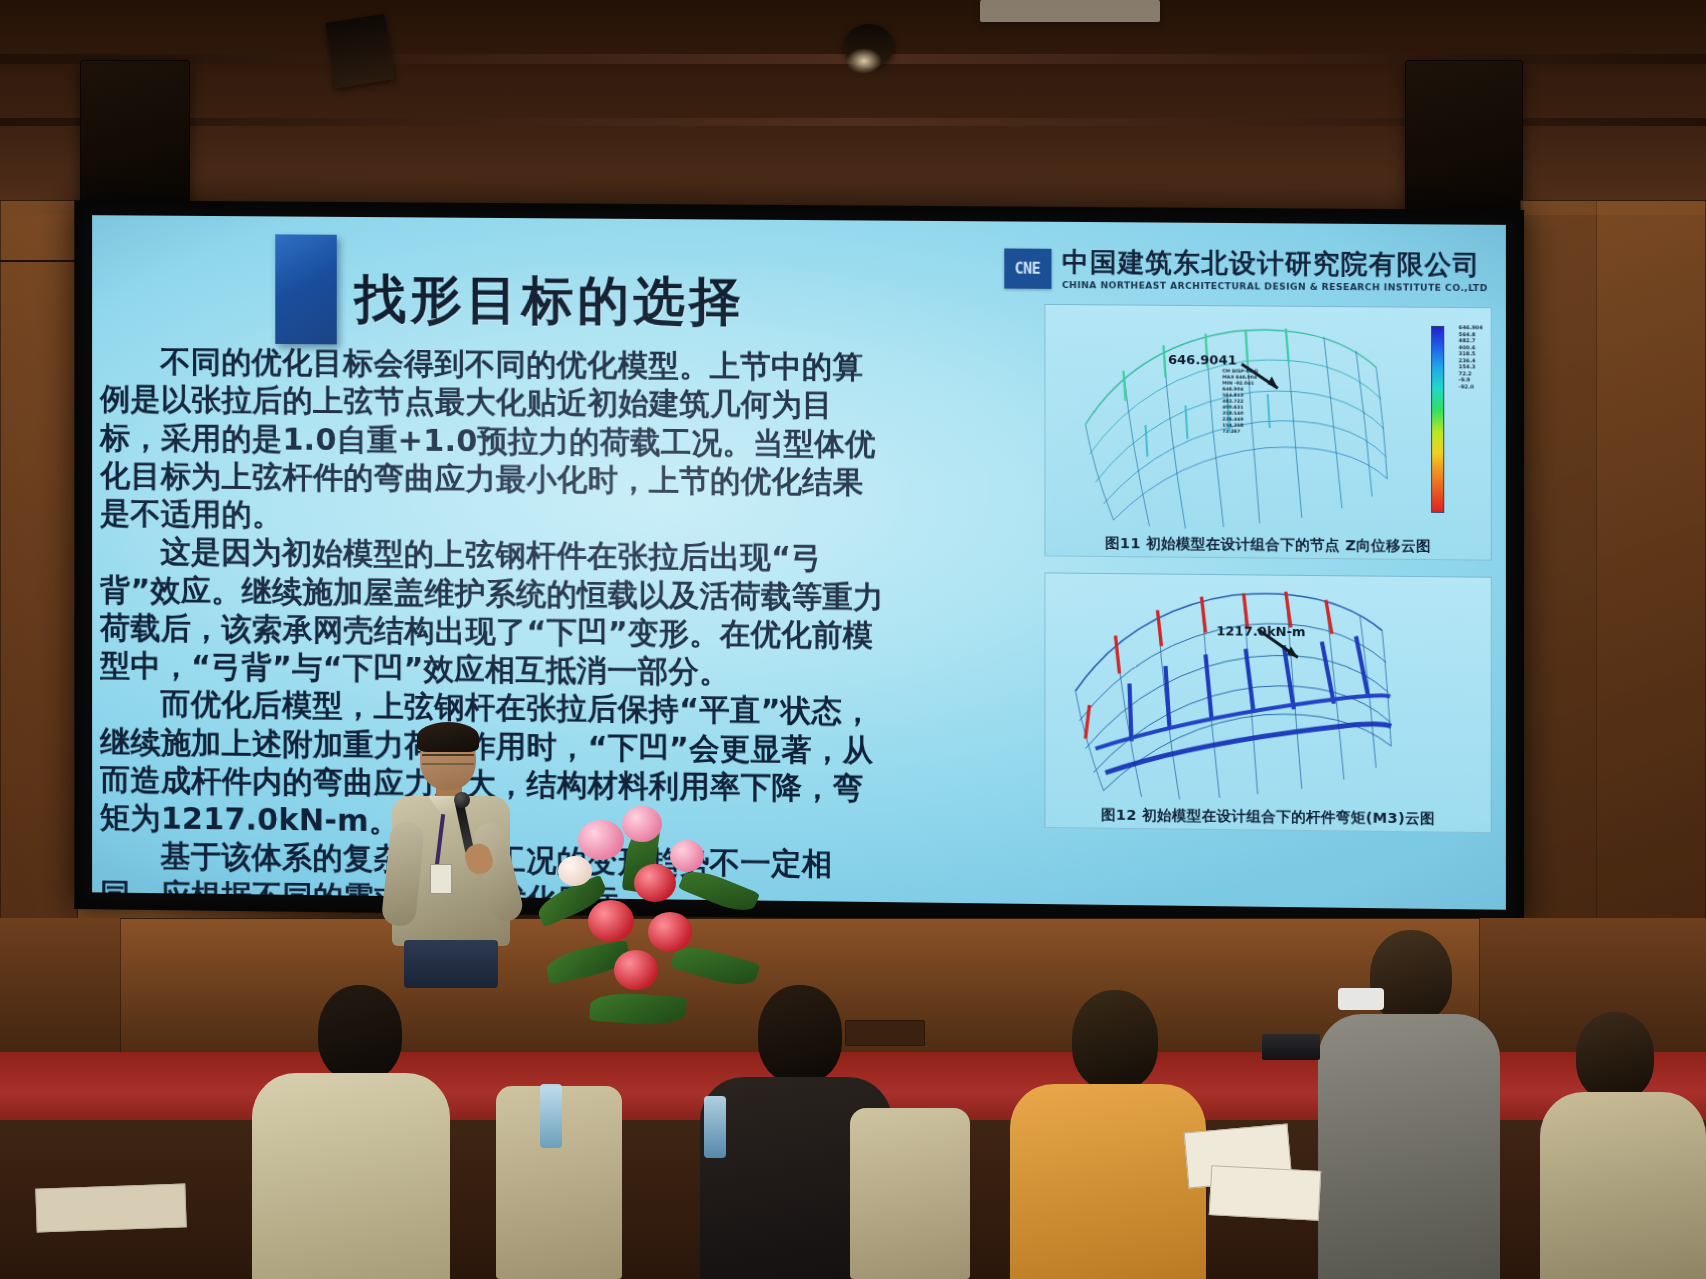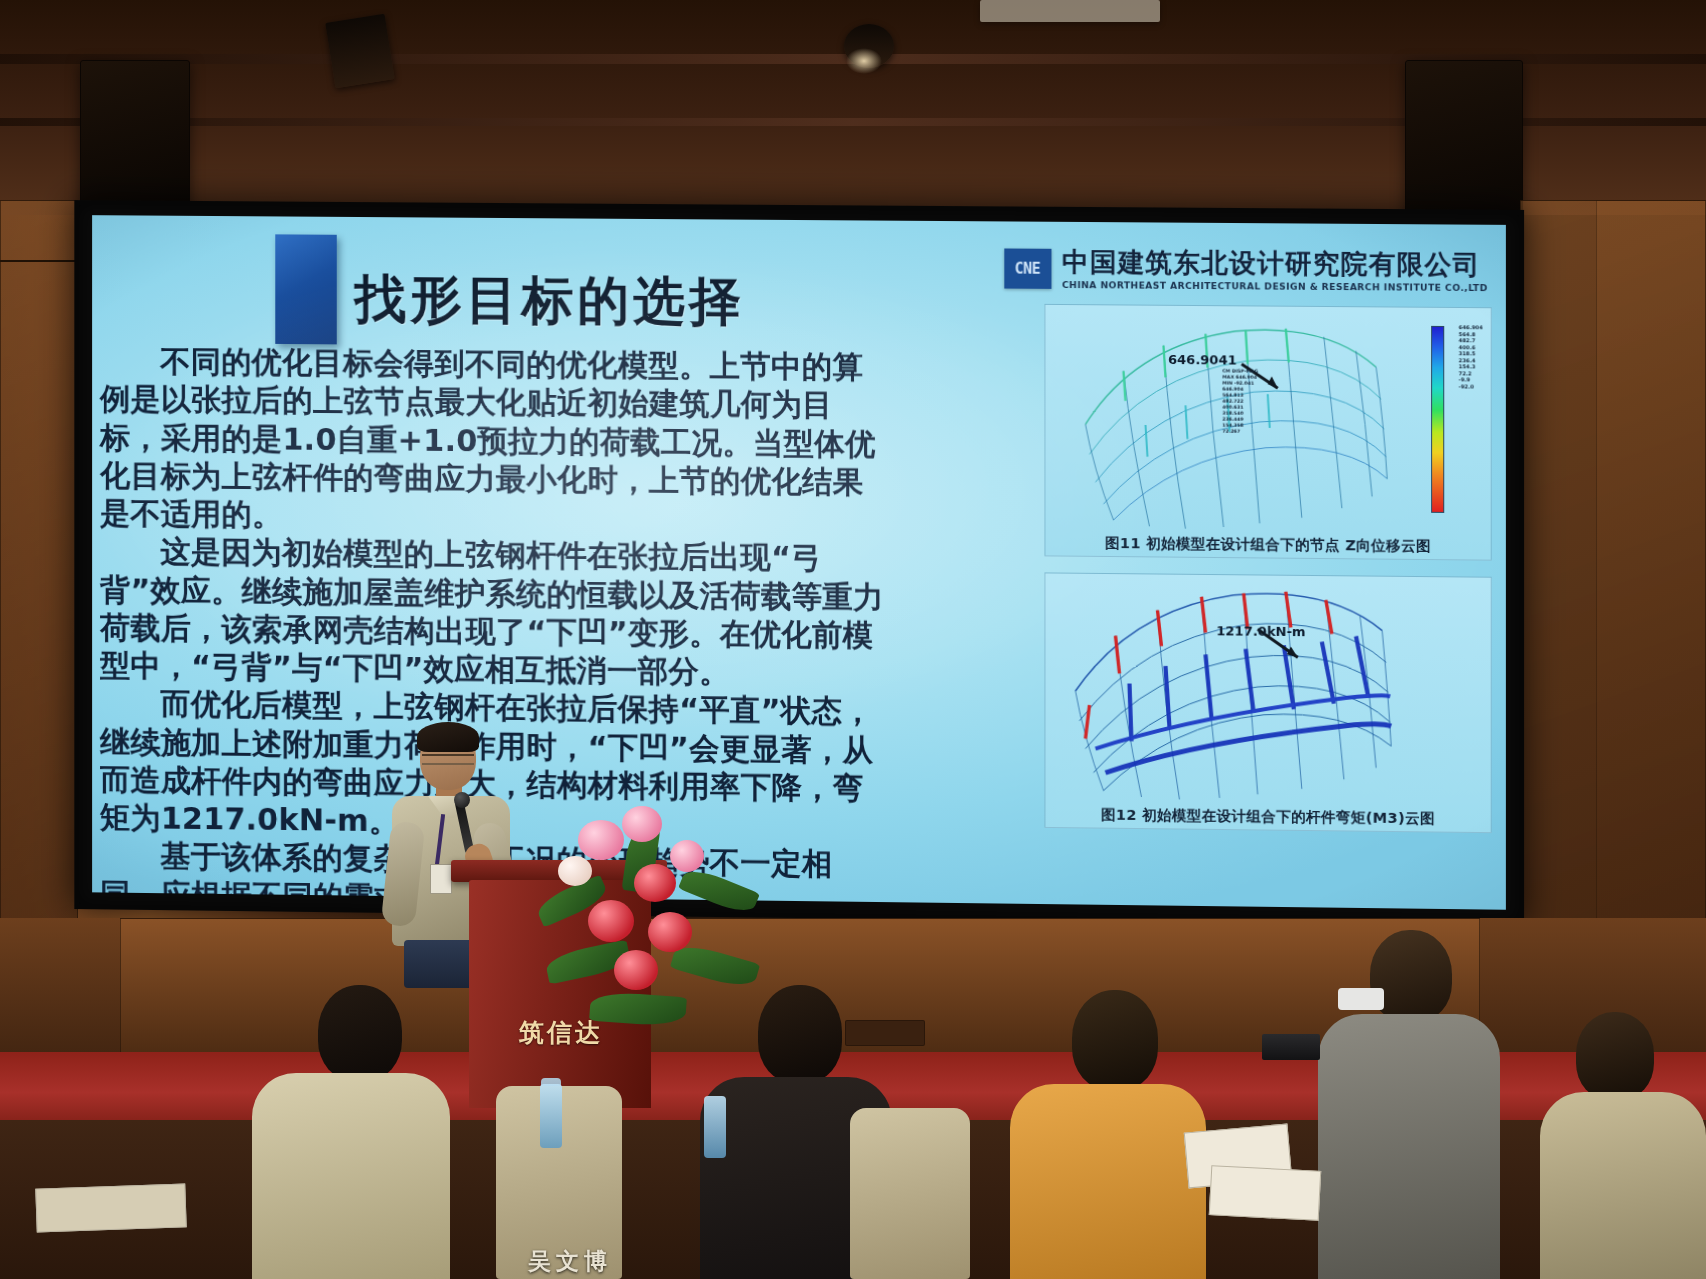--- a/index.html
+++ b/index.html
@@ -400,26 +400,20 @@
     <div class="pr-badge"></div>
     <div class="pr-head"></div>
     <div class="pr-hair"></div>
     <div class="pr-glasses"></div>
     <div class="pr-mic"></div>
     <div class="pr-mic-head"></div>
     <div class="pr-hand"></div>
     <div class="pr-legs"></div>
   </div>
 
-  <div id="podium">
-    <div class="pod-top"></div>
-    <div class="pod-body"></div>
-    <div class="pod-plaque">筑信达</div>
-    <div class="pod-bottle"></div>
-  </div>
 
   <div id="flowers">
     <div class="leaf" style="left:6px;  top:88px;  width:72px;height:26px;transform:rotate(-24deg);"></div>
     <div class="leaf" style="left:150px;top:78px;  width:78px;height:26px;transform:rotate(22deg);"></div>
     <div class="leaf" style="left:16px; top:148px; width:84px;height:28px;transform:rotate(-12deg);"></div>
     <div class="leaf" style="left:142px;top:152px; width:86px;height:28px;transform:rotate(16deg);"></div>
     <div class="leaf" style="left:60px; top:194px; width:96px;height:30px;transform:rotate(4deg);"></div>
     <div class="leaf" style="left:96px; top:26px;  width:30px;height:66px;transform:rotate(8deg);"></div>
     <div class="bloom pink" style="left:48px; top:20px; width:46px;height:40px;"></div>
     <div class="bloom pink" style="left:92px; top:6px;  width:40px;height:36px;"></div>
@@ -459,15 +453,14 @@
     <div class="shoulders" style="position:absolute;left:0;top:80px;width:166px;height:188px;background:linear-gradient(170deg,#c9bd98,#8e8464);"></div>
   </div>
 
   <div class="doc-paper" style="left:1186px;top:1128px;width:104px;height:56px;transform:rotate(-5deg);"></div>
   <div class="doc-paper" style="left:1210px;top:1168px;width:110px;height:50px;transform:rotate(3deg);"></div>
   <div class="laptop" style="left:1262px;top:1034px;width:58px;height:26px;"></div>
   <div class="doc-paper" style="left:36px;top:1186px;width:150px;height:44px;background:#d6cdb4;transform:rotate(-2deg);"></div>
   <div class="pod-bottle" style="position:absolute;left:540px;top:1084px;width:22px;height:64px;border-radius:4px;background:linear-gradient(180deg,rgba(190,225,245,.9),rgba(95,155,195,.85));"></div>
   <div class="pod-bottle" style="position:absolute;left:704px;top:1096px;width:22px;height:62px;border-radius:4px;background:linear-gradient(180deg,rgba(190,225,245,.9),rgba(95,155,195,.85));"></div>
 
-  <div id="nameplate">吴文博</div>
 
 </div>
 
 </body></html>

